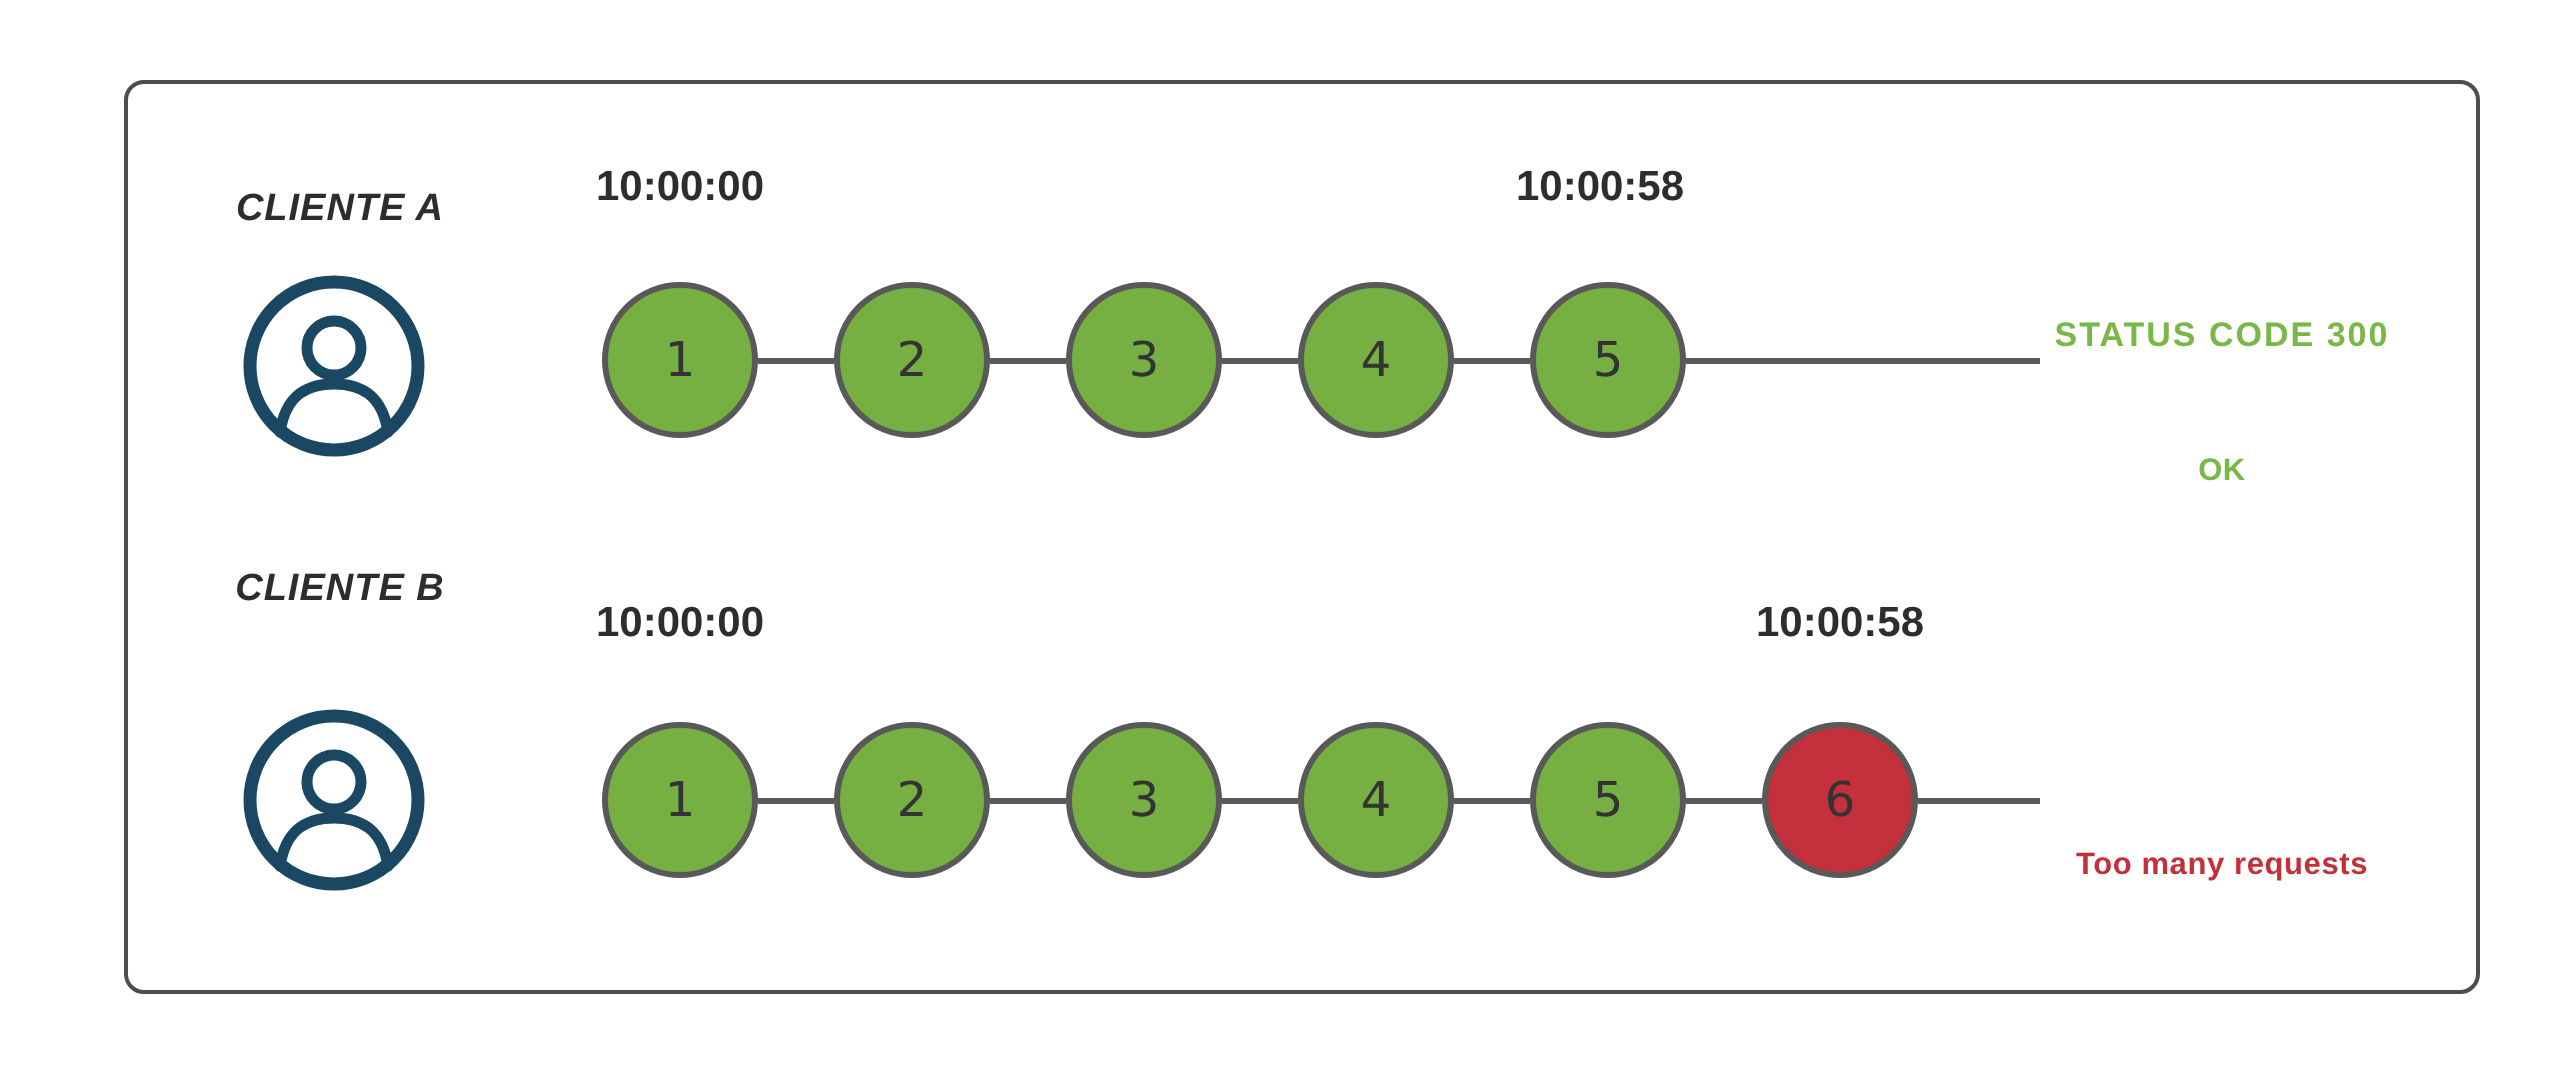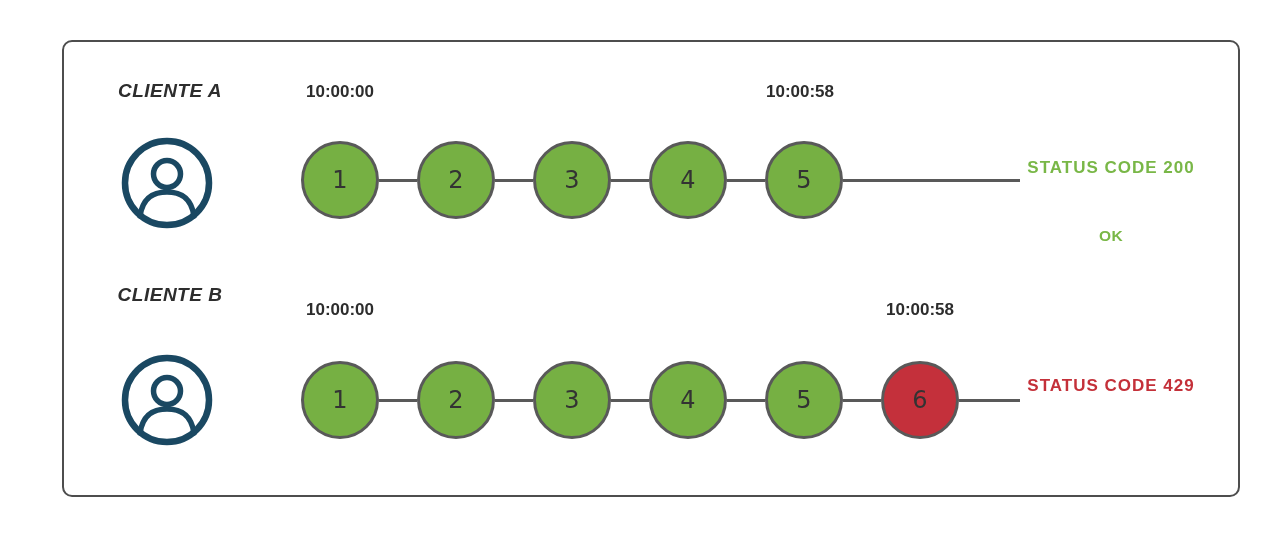--- a/index.html
+++ b/index.html
@@ -28,33 +28,33 @@
     position: absolute;
     left: 100px; width: 140px;
     text-align: center;
     font-style: italic;
     font-weight: 700;
     font-size: 19px;
     letter-spacing: 0.5px;
     color: var(--text-dark, #2d2d2d);
     white-space: nowrap;
   }
-  .row-0 .client-label { top: 80px; }
+  .row-0 .client-label { top: 94px; }
   .row-1 .client-label { top: 284px; }
 
   .avatar { position: absolute; left: 119px; width: 96px; height: 96px; }
   .row-0 .avatar { top: 135px; }
   .row-1 .avatar { top: 352px; }
   .avatar svg { width: 100%; height: 100%; display: block; }
 
   .timestamp {
     position: absolute;
     transform: translateX(-50%);
     font-weight: 700;
-    font-size: 17px;
+    font-size: 21px;
     color: var(--text-dark, #2d2d2d);
     white-space: nowrap;
   }
   .row-0 .timestamp { top: 82px; }
   .row-1 .timestamp { top: 300px; }
   .ts-start { left: 340px; }
   .row-0 .ts-end { left: 800px; }
   .row-1 .ts-end { left: 920px; }
 
   .timeline {
@@ -117,21 +117,21 @@
           <div class="request-circle ok">2</div>
           <div class="connector"></div>
           <div class="request-circle ok">3</div>
           <div class="connector"></div>
           <div class="request-circle ok">4</div>
           <div class="connector"></div>
           <div class="request-circle ok">5</div>
           <div class="trailing-line"></div>
         </div>
     <div class="status">
-      <div class="status-line1">STATUS CODE 200</div>
+      <div class="status-line1">STATUS CODE 300</div>
       <div class="status-line2">OK</div>
     </div>
   </div>
 
   <div class="client-row row-1">
     <div class="client-label">CLIENTE B</div>
     <div class="avatar">
       <svg viewBox="0 0 96 96" fill="none">
         <circle cx="48" cy="48" r="42" stroke="#1a4862" stroke-width="6.5"></circle>
         <circle cx="48" cy="39" r="13.5" stroke="#1a4862" stroke-width="5.5"></circle>
@@ -148,17 +148,17 @@
           <div class="request-circle ok">3</div>
           <div class="connector"></div>
           <div class="request-circle ok">4</div>
           <div class="connector"></div>
           <div class="request-circle ok">5</div>
           <div class="connector"></div>
           <div class="request-circle rate-limited">6</div>
           <div class="trailing-line"></div>
         </div>
     <div class="status">
-      <div class="status-line1">STATUS CODE 429</div>
+      <div class="status-line2">Too many requests</div>
     </div>
   </div>
 </div>
 </div>
 
 </body></html>

